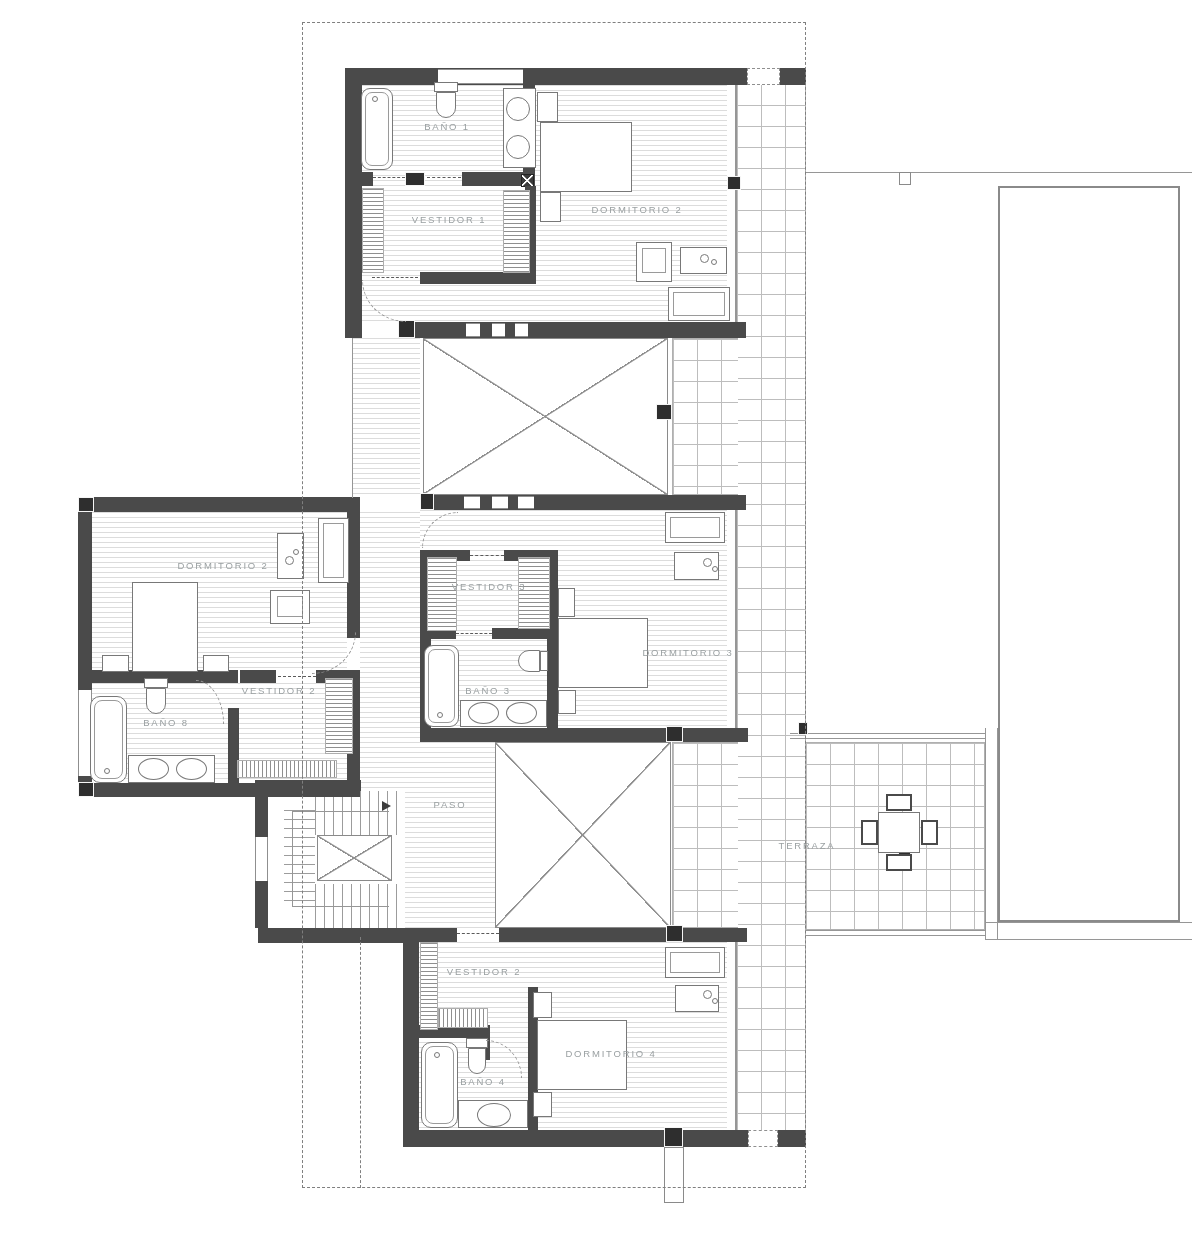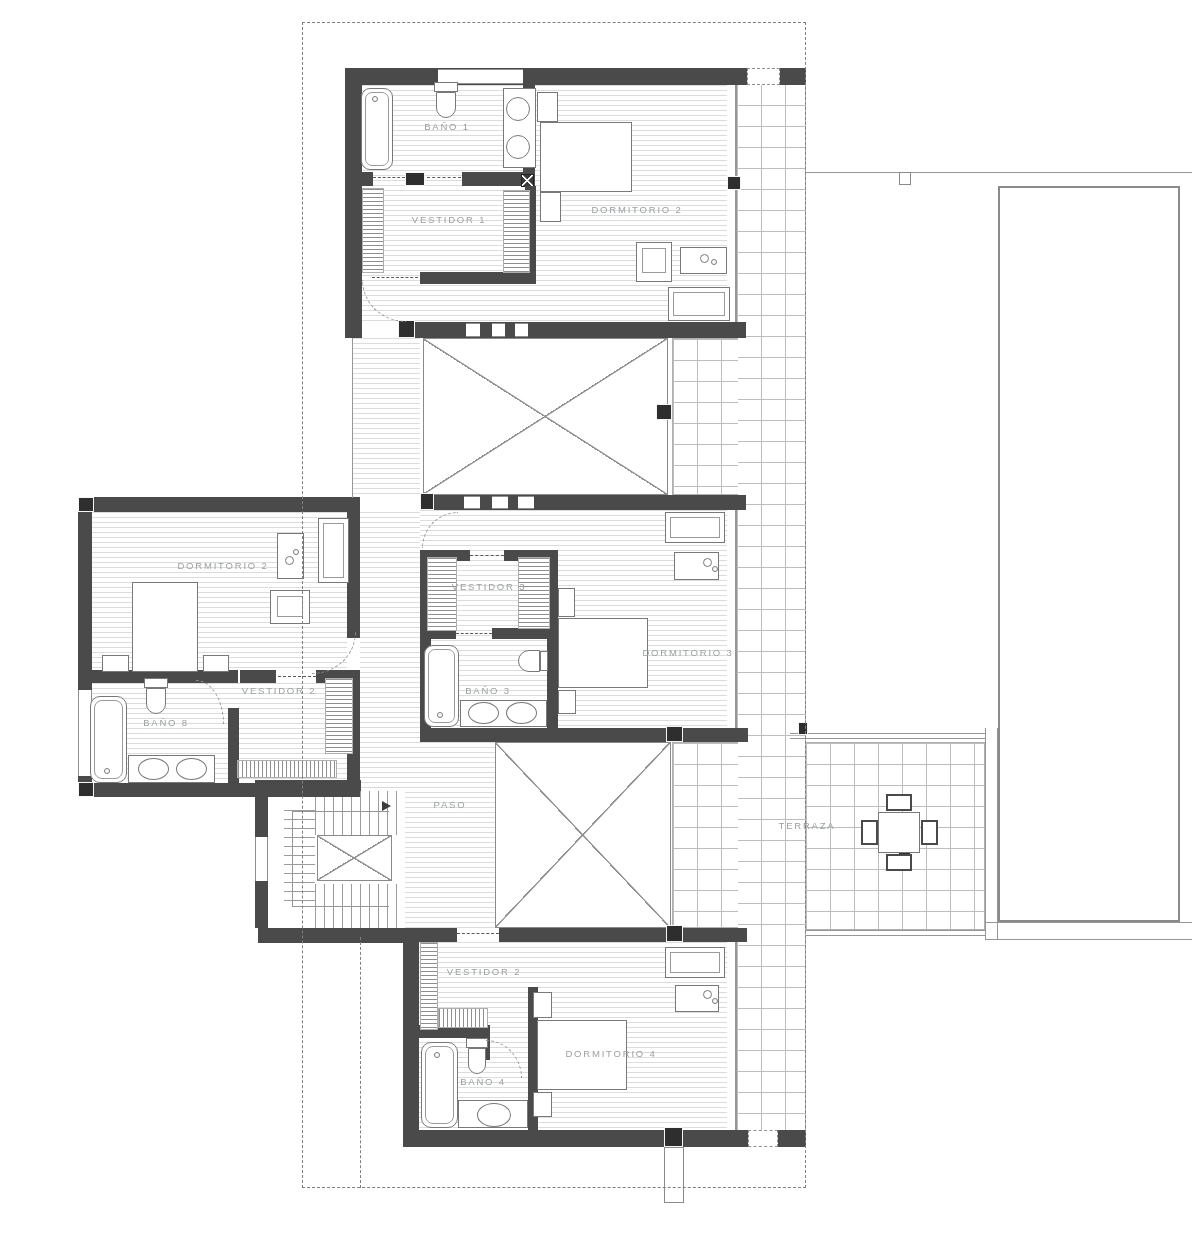--- a/index.html
+++ b/index.html
@@ -263,21 +263,21 @@
   <div class="lbl" style="left:447px;top:126px">BAÑO 1</div>
   <div class="lbl" style="left:449px;top:219px">VESTIDOR 1</div>
   <div class="lbl" style="left:637px;top:209px">DORMITORIO 2</div>
   <div class="lbl" style="left:223px;top:565px">DORMITORIO 2</div>
   <div class="lbl" style="left:166px;top:722px">BAÑO 8</div>
   <div class="lbl" style="left:279px;top:690px">VESTIDOR 2</div>
   <div class="lbl" style="left:489px;top:586px">VESTIDOR 3</div>
   <div class="lbl" style="left:488px;top:690px">BAÑO 3</div>
   <div class="lbl" style="left:688px;top:652px">DORMITORIO 3</div>
   <div class="lbl" style="left:450px;top:804px">PASO</div>
-  <div class="lbl" style="left:807px;top:825px">TERRAZA</div>
+  <div class="lbl" style="left:807px;top:845px">TERRAZA</div>
   <div class="lbl" style="left:484px;top:971px">VESTIDOR 2</div>
   <div class="lbl" style="left:483px;top:1081px">BAÑO 4</div>
   <div class="lbl" style="left:611px;top:1053px">DORMITORIO 4</div>
 
   <div style="left:302px;top:22px;width:504px;height:1166px;border:1.4px dashed #7f7f7f;background:transparent"></div>
   <div style="left:360px;top:937px;width:0;height:251px;border-left:1.4px dashed #7f7f7f"></div>
 
 </div>
 
 </body></html>

